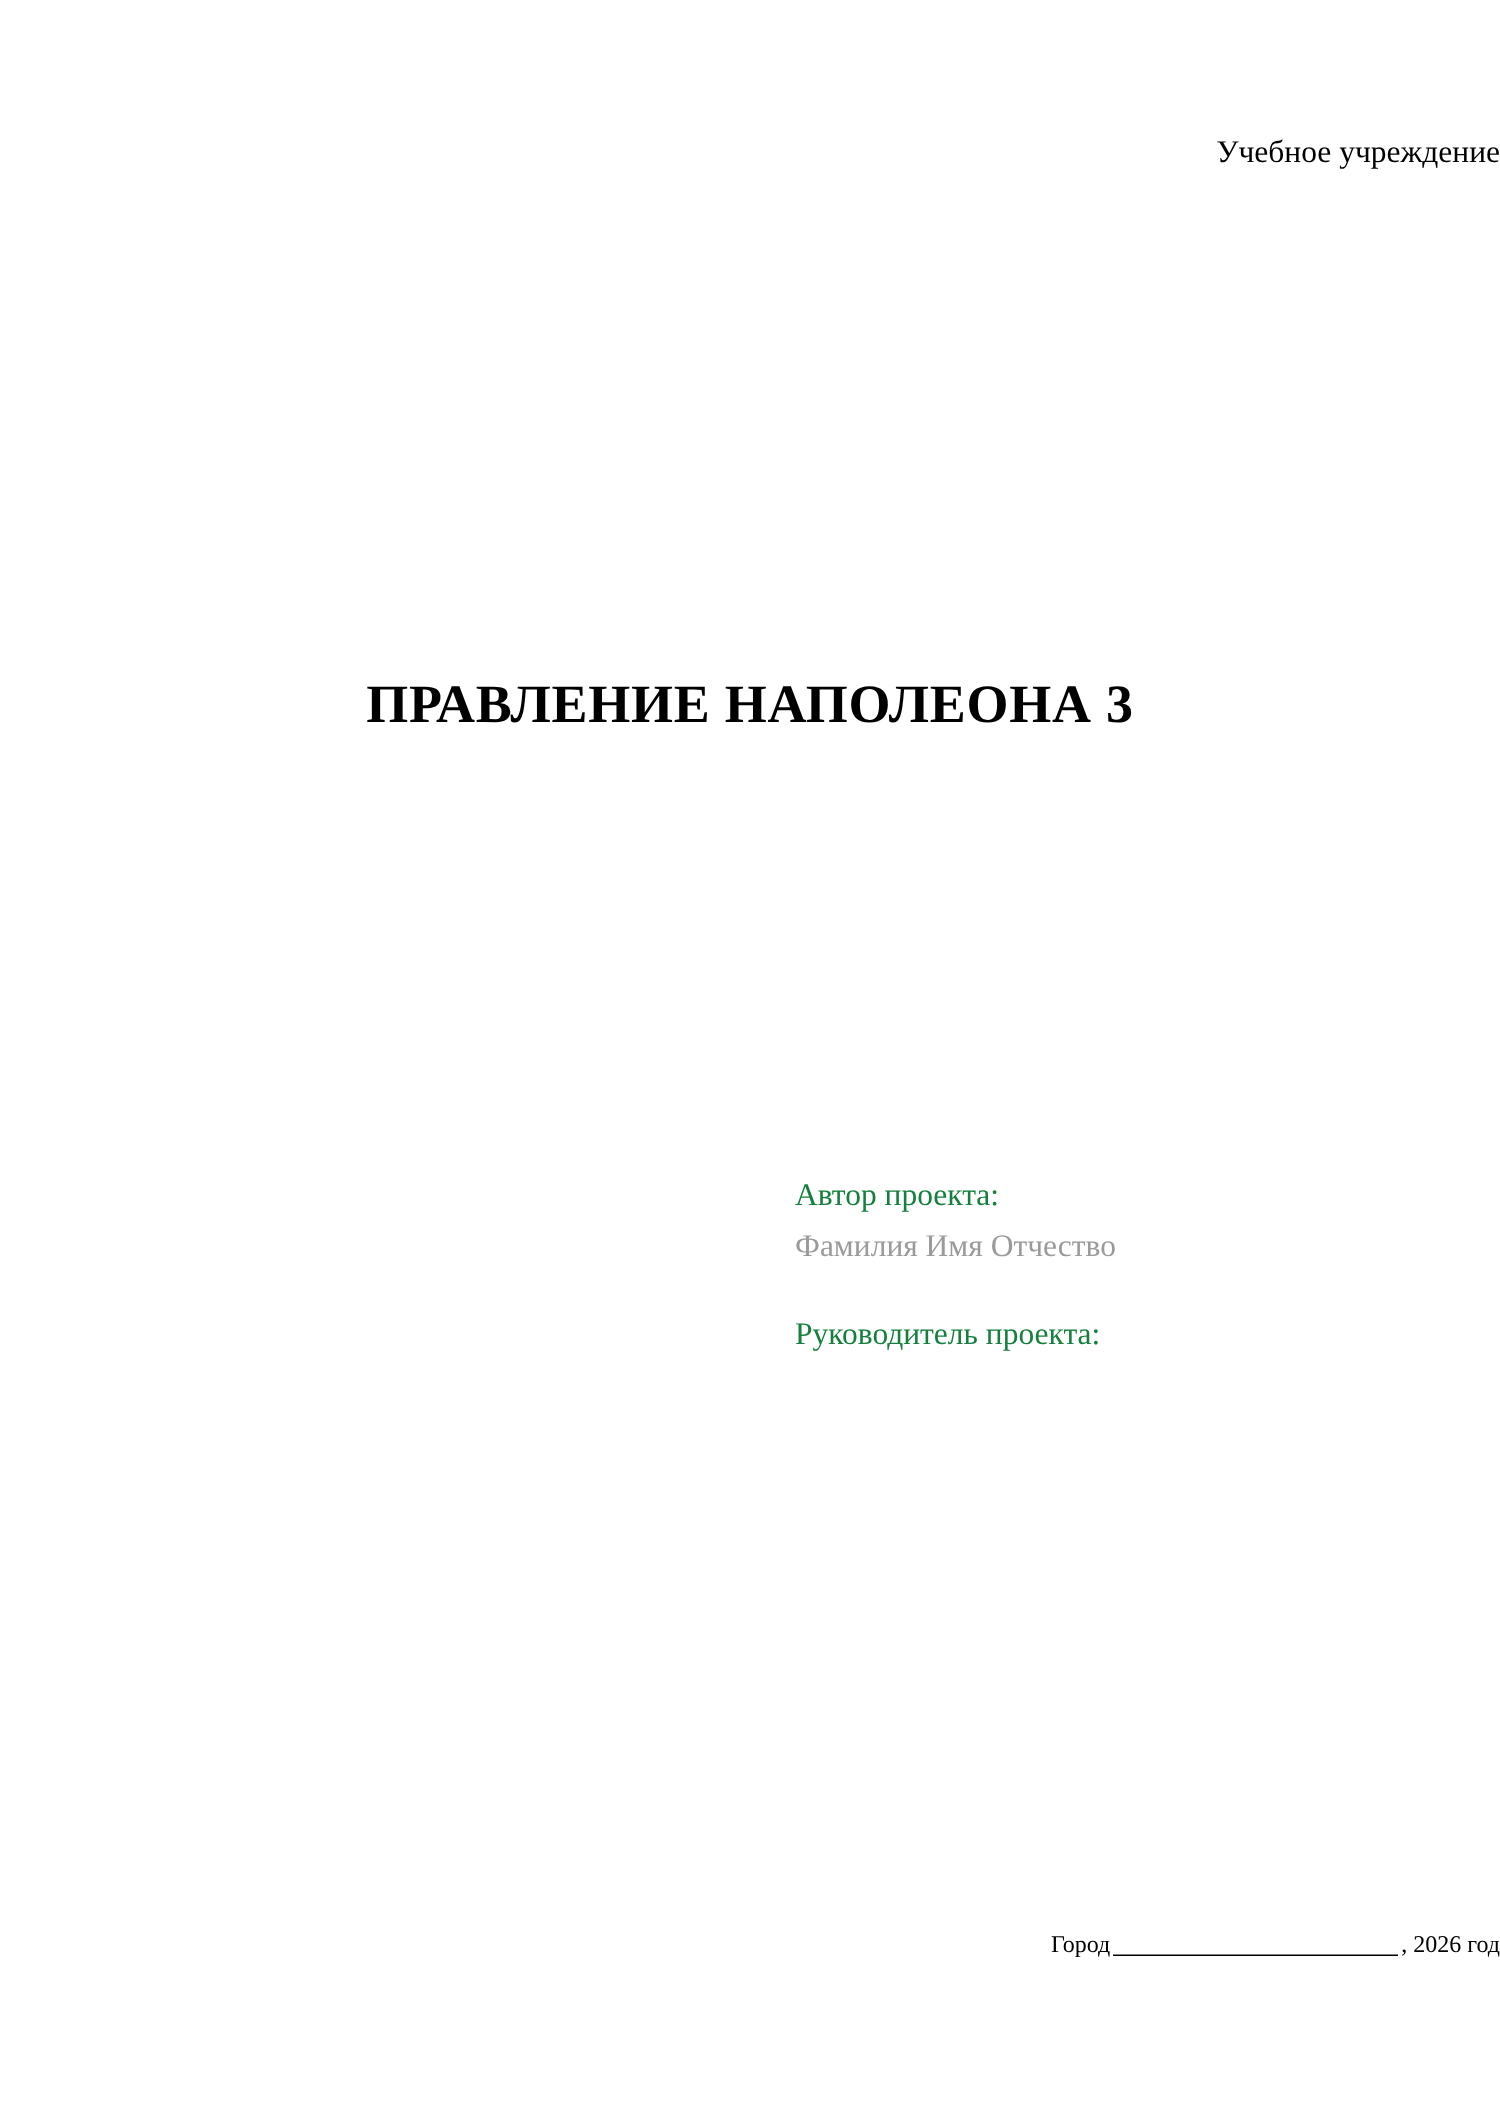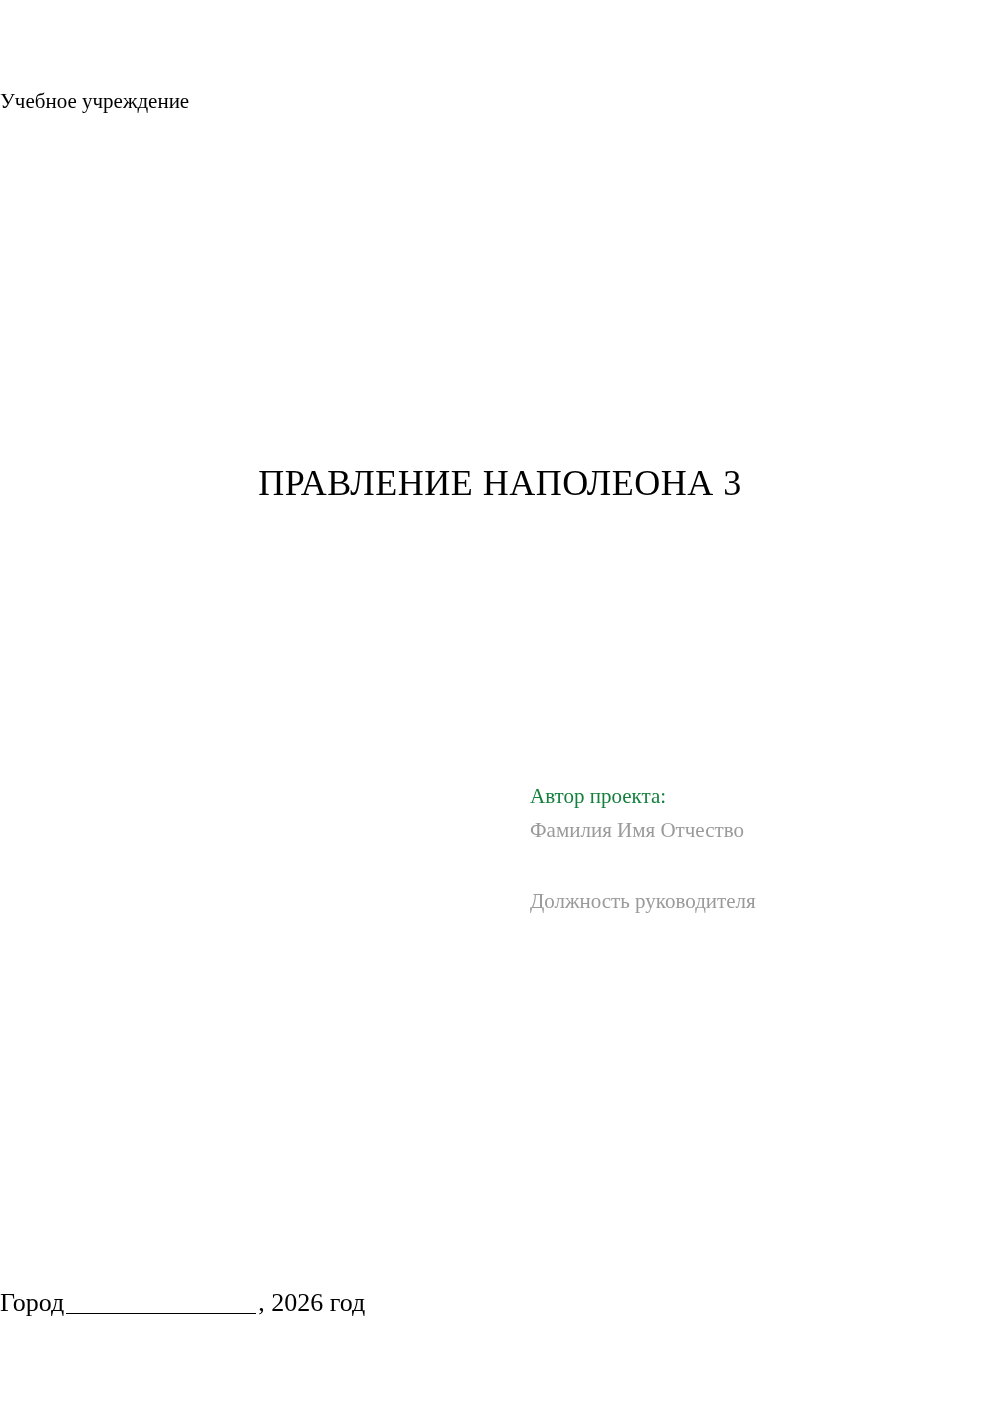--- a/index.html
+++ b/index.html
@@ -24,21 +24,21 @@
     inset: 0;
     pointer-events: none;
     box-shadow: inset 0 0 0 1px #ffffff;
   }
 
   .institution {
     position: absolute;
     top: 88px;
     left: 0;
     width: 100%;
-    text-align: left;
+    text-align: right;
     font-size: 21px;
     line-height: 1.3;
     font-family: "Liberation Serif", "DejaVu Serif", serif;
   }
 
   .doc-type {
     position: absolute;
     top: 265px;
     left: 0;
     width: 100%;
@@ -48,24 +48,23 @@
     letter-spacing: 0.3px;
   }
 
   .title {
     position: absolute;
     top: 448px;
     left: 0;
     width: 100%;
     text-align: center;
     font-size: 36px;
-    font-weight: normal;
+    font-weight: bold;
     letter-spacing: 0.5px;
     line-height: 1.2;
-    margin-top: 14px;
   }
 
   .signature-block {
     position: absolute;
     top: 786px;
     left: 530px;
     width: 400px;
     font-size: 21px;
     line-height: 1.0;
   }
@@ -81,22 +80,22 @@
   }
   .sig-gap {
     height: 32px;
   }
 
   .footer {
     position: absolute;
     top: 1288px;
     left: 0;
     width: 100%;
-    text-align: left;
-    font-size: 26px;
+    text-align: right;
+    font-size: 16px;
   }
   .footer .blank-line {
     display: inline-block;
     border-bottom: 1px solid #000;
     width: 190px;
     height: 0;
     vertical-align: -3px;
     margin: 0 2px;
   }
 </style>
@@ -109,20 +108,20 @@
 
 
   <div class="title">ПРАВЛЕНИЕ НАПОЛЕОНА 3</div>
 
   <div class="signature-block">
     <p class="sig-label">Автор проекта:</p>
     <p class="sig-value">Фамилия Имя Отчество</p>
 
     <div class="sig-gap"></div>
 
-    <p class="sig-value">Должность руководителя</p>
+    <p class="sig-label">Руководитель проекта:</p>
   </div>
 
   <div class="footer">
     <span>Город</span><span class="blank-line"></span><span>, 2026 год</span>
   </div>
 
 </div>
 
 </body></html>

